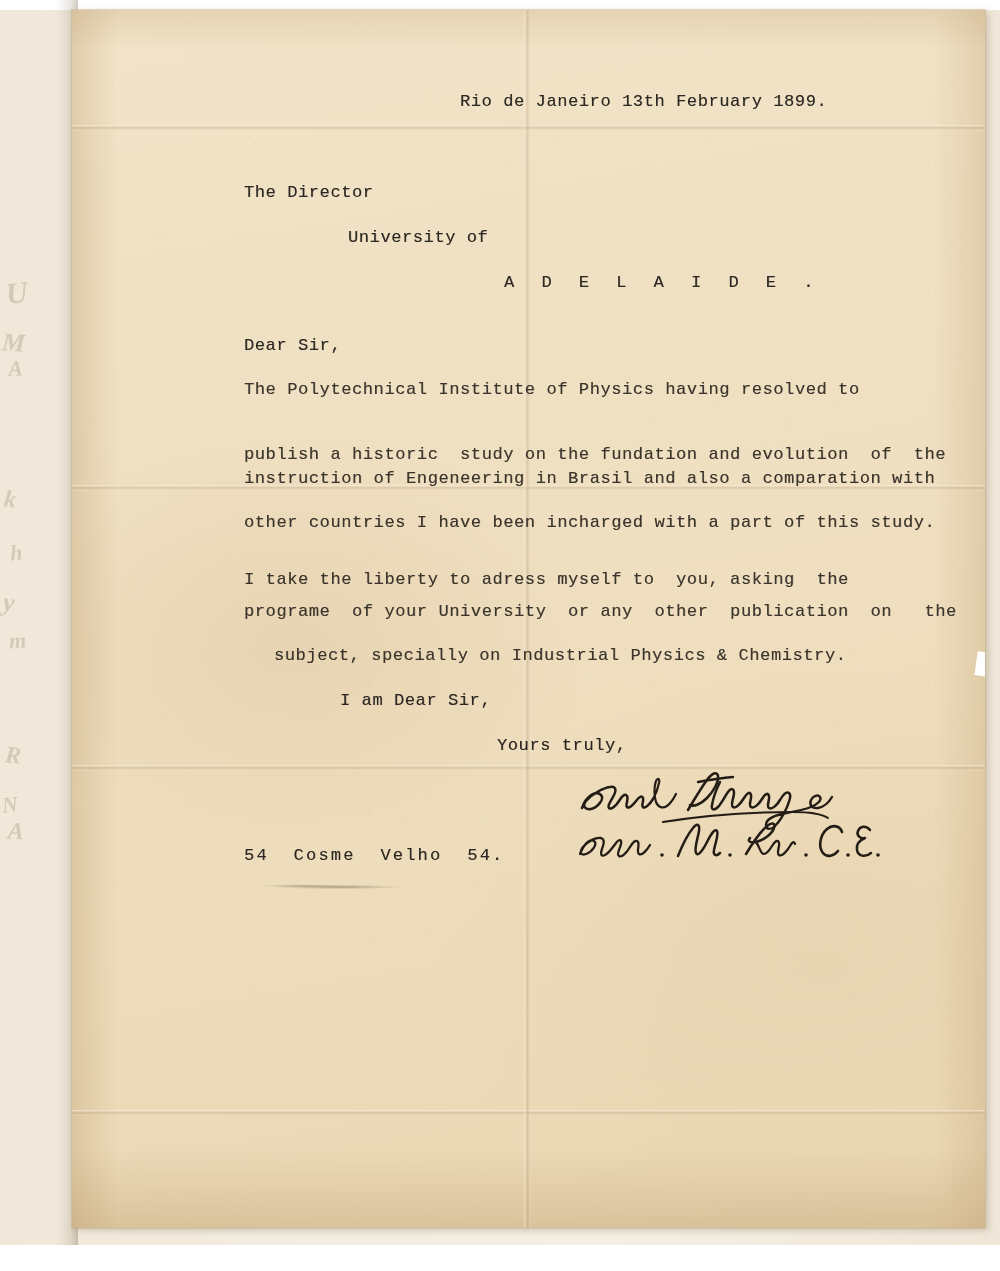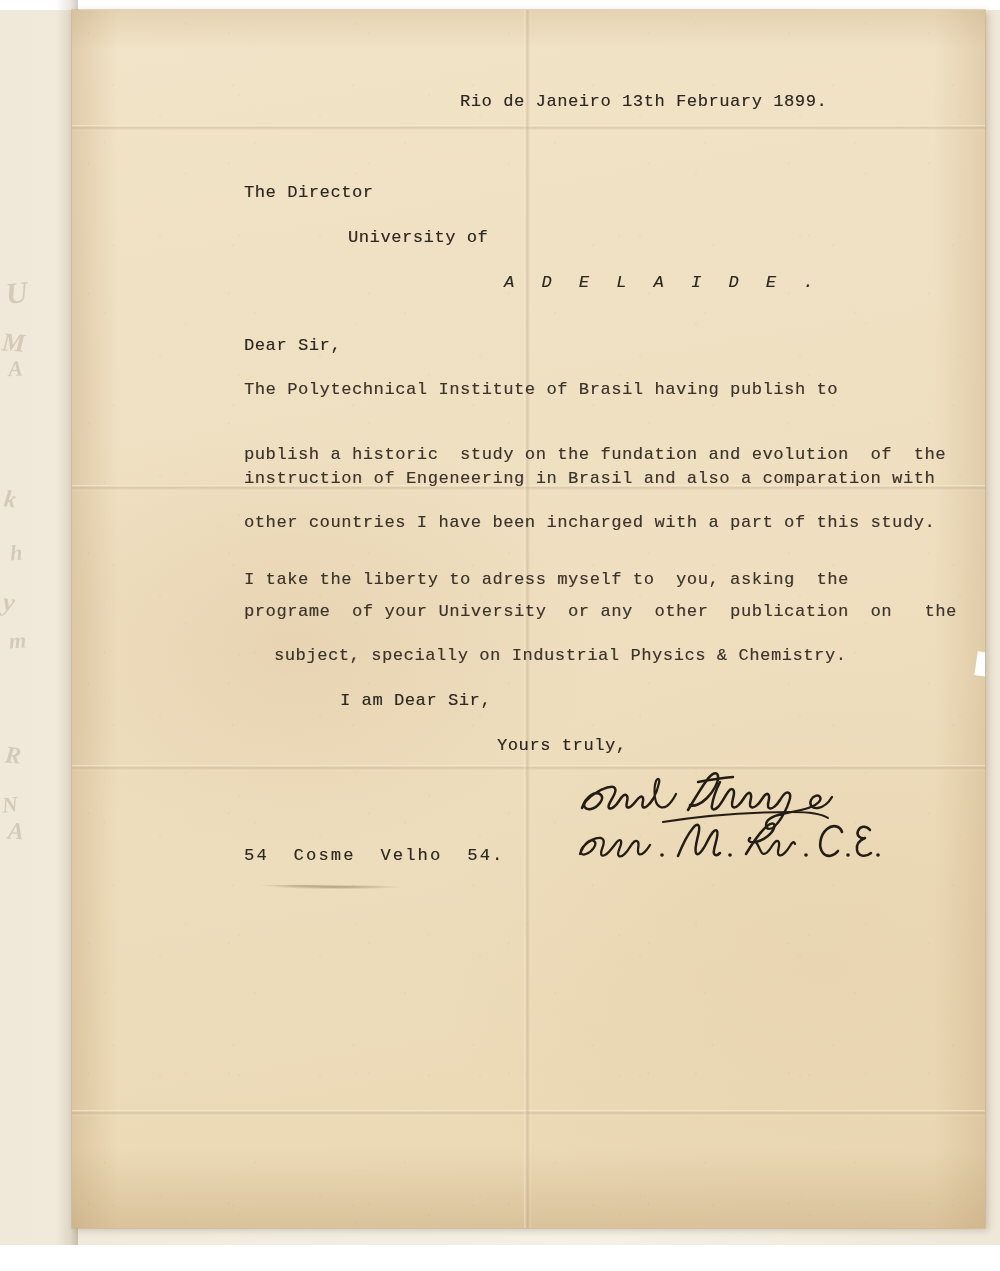--- a/index.html
+++ b/index.html
@@ -127,21 +127,21 @@
     letter-spacing: 0.6px;
     white-space: pre;
     text-shadow: 0.4px 0.3px 0.5px rgba(60,50,38,0.42);
     pointer-events: none;
   }
   .typed.faint { color: #3a342c; }
 
   .t-date    { left: 388px; top: 82px; }
   .t-dir     { left: 172px; top: 173px; }
   .t-univ    { left: 276px; top: 218px; }
-  .t-adel    { left: 432px; top: 263px; letter-spacing: 8.5px; font-style: italic; }
+  .t-adel    { left: 432px; top: 263px; letter-spacing: 8.5px; }
   .t-dear    { left: 172px; top: 326px; }
 
   .body-line { left: 172px; }
   .bl1 { top: 370px; }
   .bl2 { top: 415px; margin-top: 20px; }
   .bl3 { top: 459px; text-align: center; }
   .bl4 { top: 503px; }
   .bl5 { top: 560px; }
   .bl6 { top: 592px; }
   .bl7 { top: 636px; margin-left: 30px; }
@@ -211,21 +211,21 @@
       <div class="notch"></div>
 
       <div class="typed t-date">Rio de Janeiro 13th February 1899.</div>
 
       <div class="typed t-dir">The Director</div>
       <div class="typed t-univ">University of</div>
       <div class="typed t-adel">A D E L A I D E .</div>
 
       <div class="typed t-dear">Dear Sir,</div>
 
-      <div class="typed faint body-line bl1">The Polytechnical Institute of Brasil having publish to</div>
+      <div class="typed faint body-line bl1">The Polytechnical Institute of Physics having resolved to</div>
       <div class="typed faint body-line bl2">publish a historic  study on the fundation and evolution  of  the</div>
       <div class="typed faint body-line bl3">instruction of Engeneering in Brasil and also a comparation with</div>
       <div class="typed faint body-line bl4">other countries I have been incharged with a part of this study.</div>
       <div class="typed faint body-line bl5">I take the liberty to adress myself to  you, asking  the</div>
       <div class="typed faint body-line bl6">programe  of your University  or any  other  publication  on   the</div>
       <div class="typed faint body-line bl7">subject, specially on Industrial Physics &amp; Chemistry.</div>
 
       <div class="typed t-iam">I am Dear Sir,</div>
       <div class="typed t-yours">Yours truly,</div>
 

